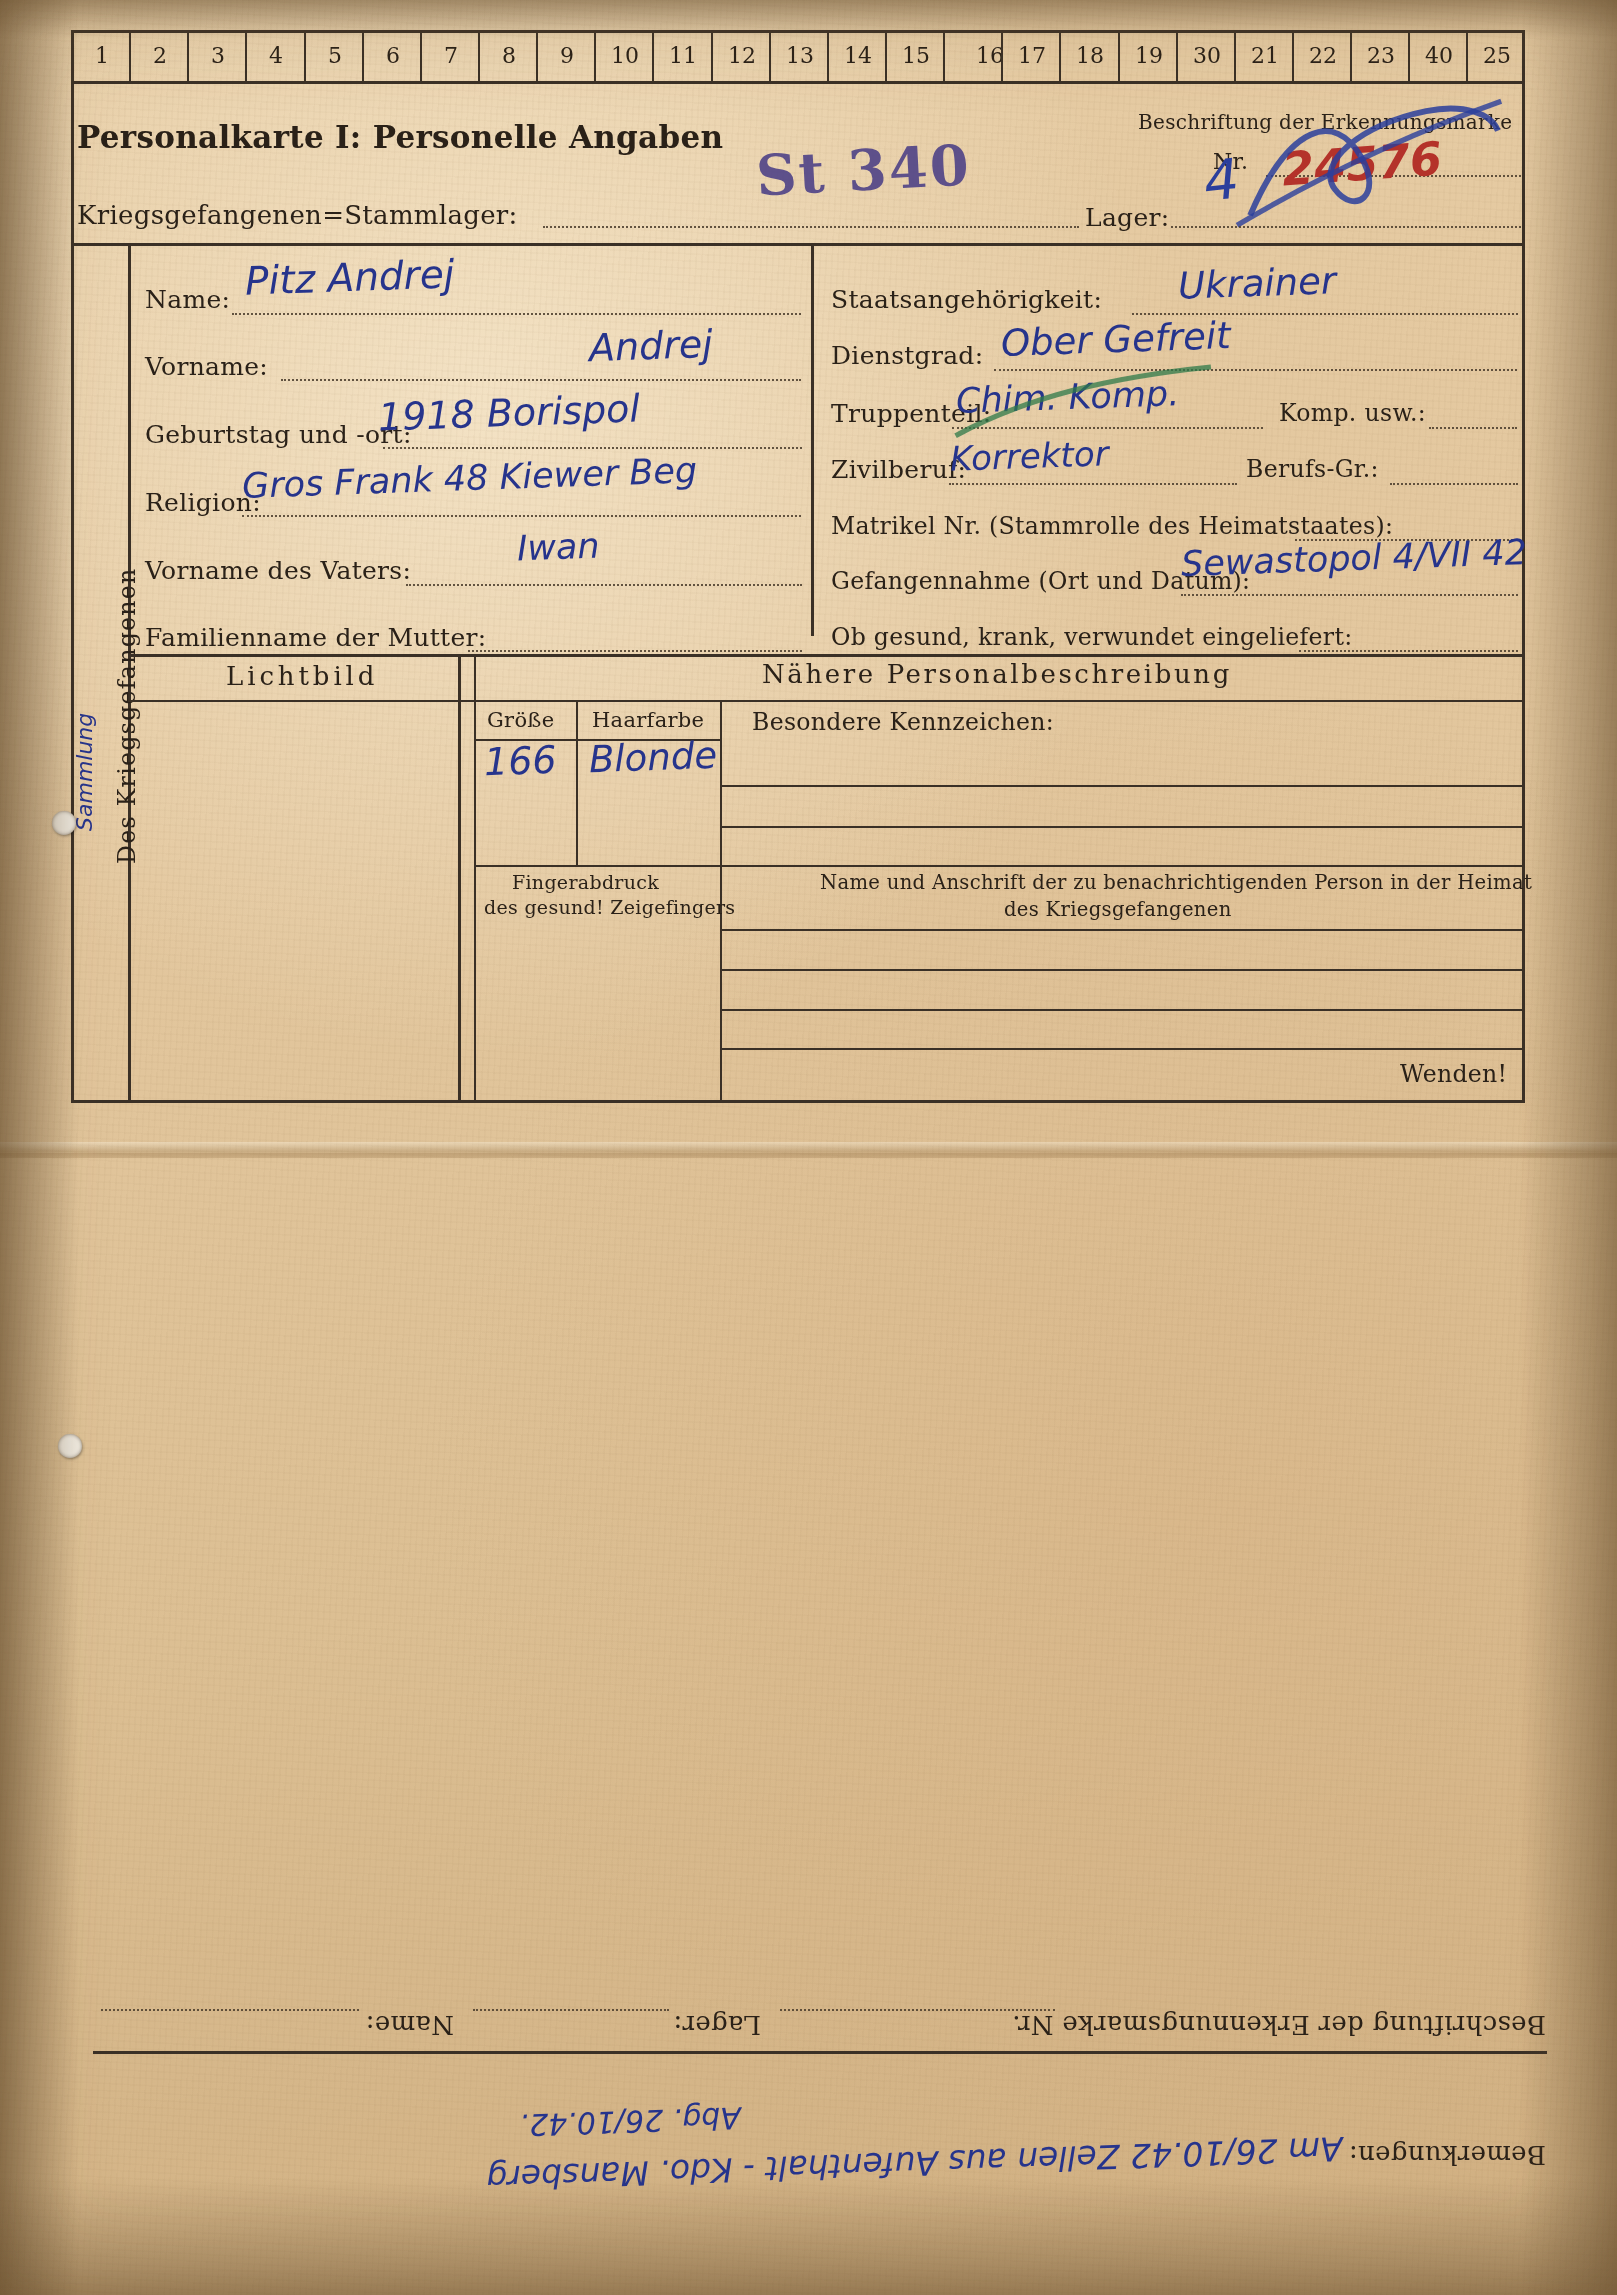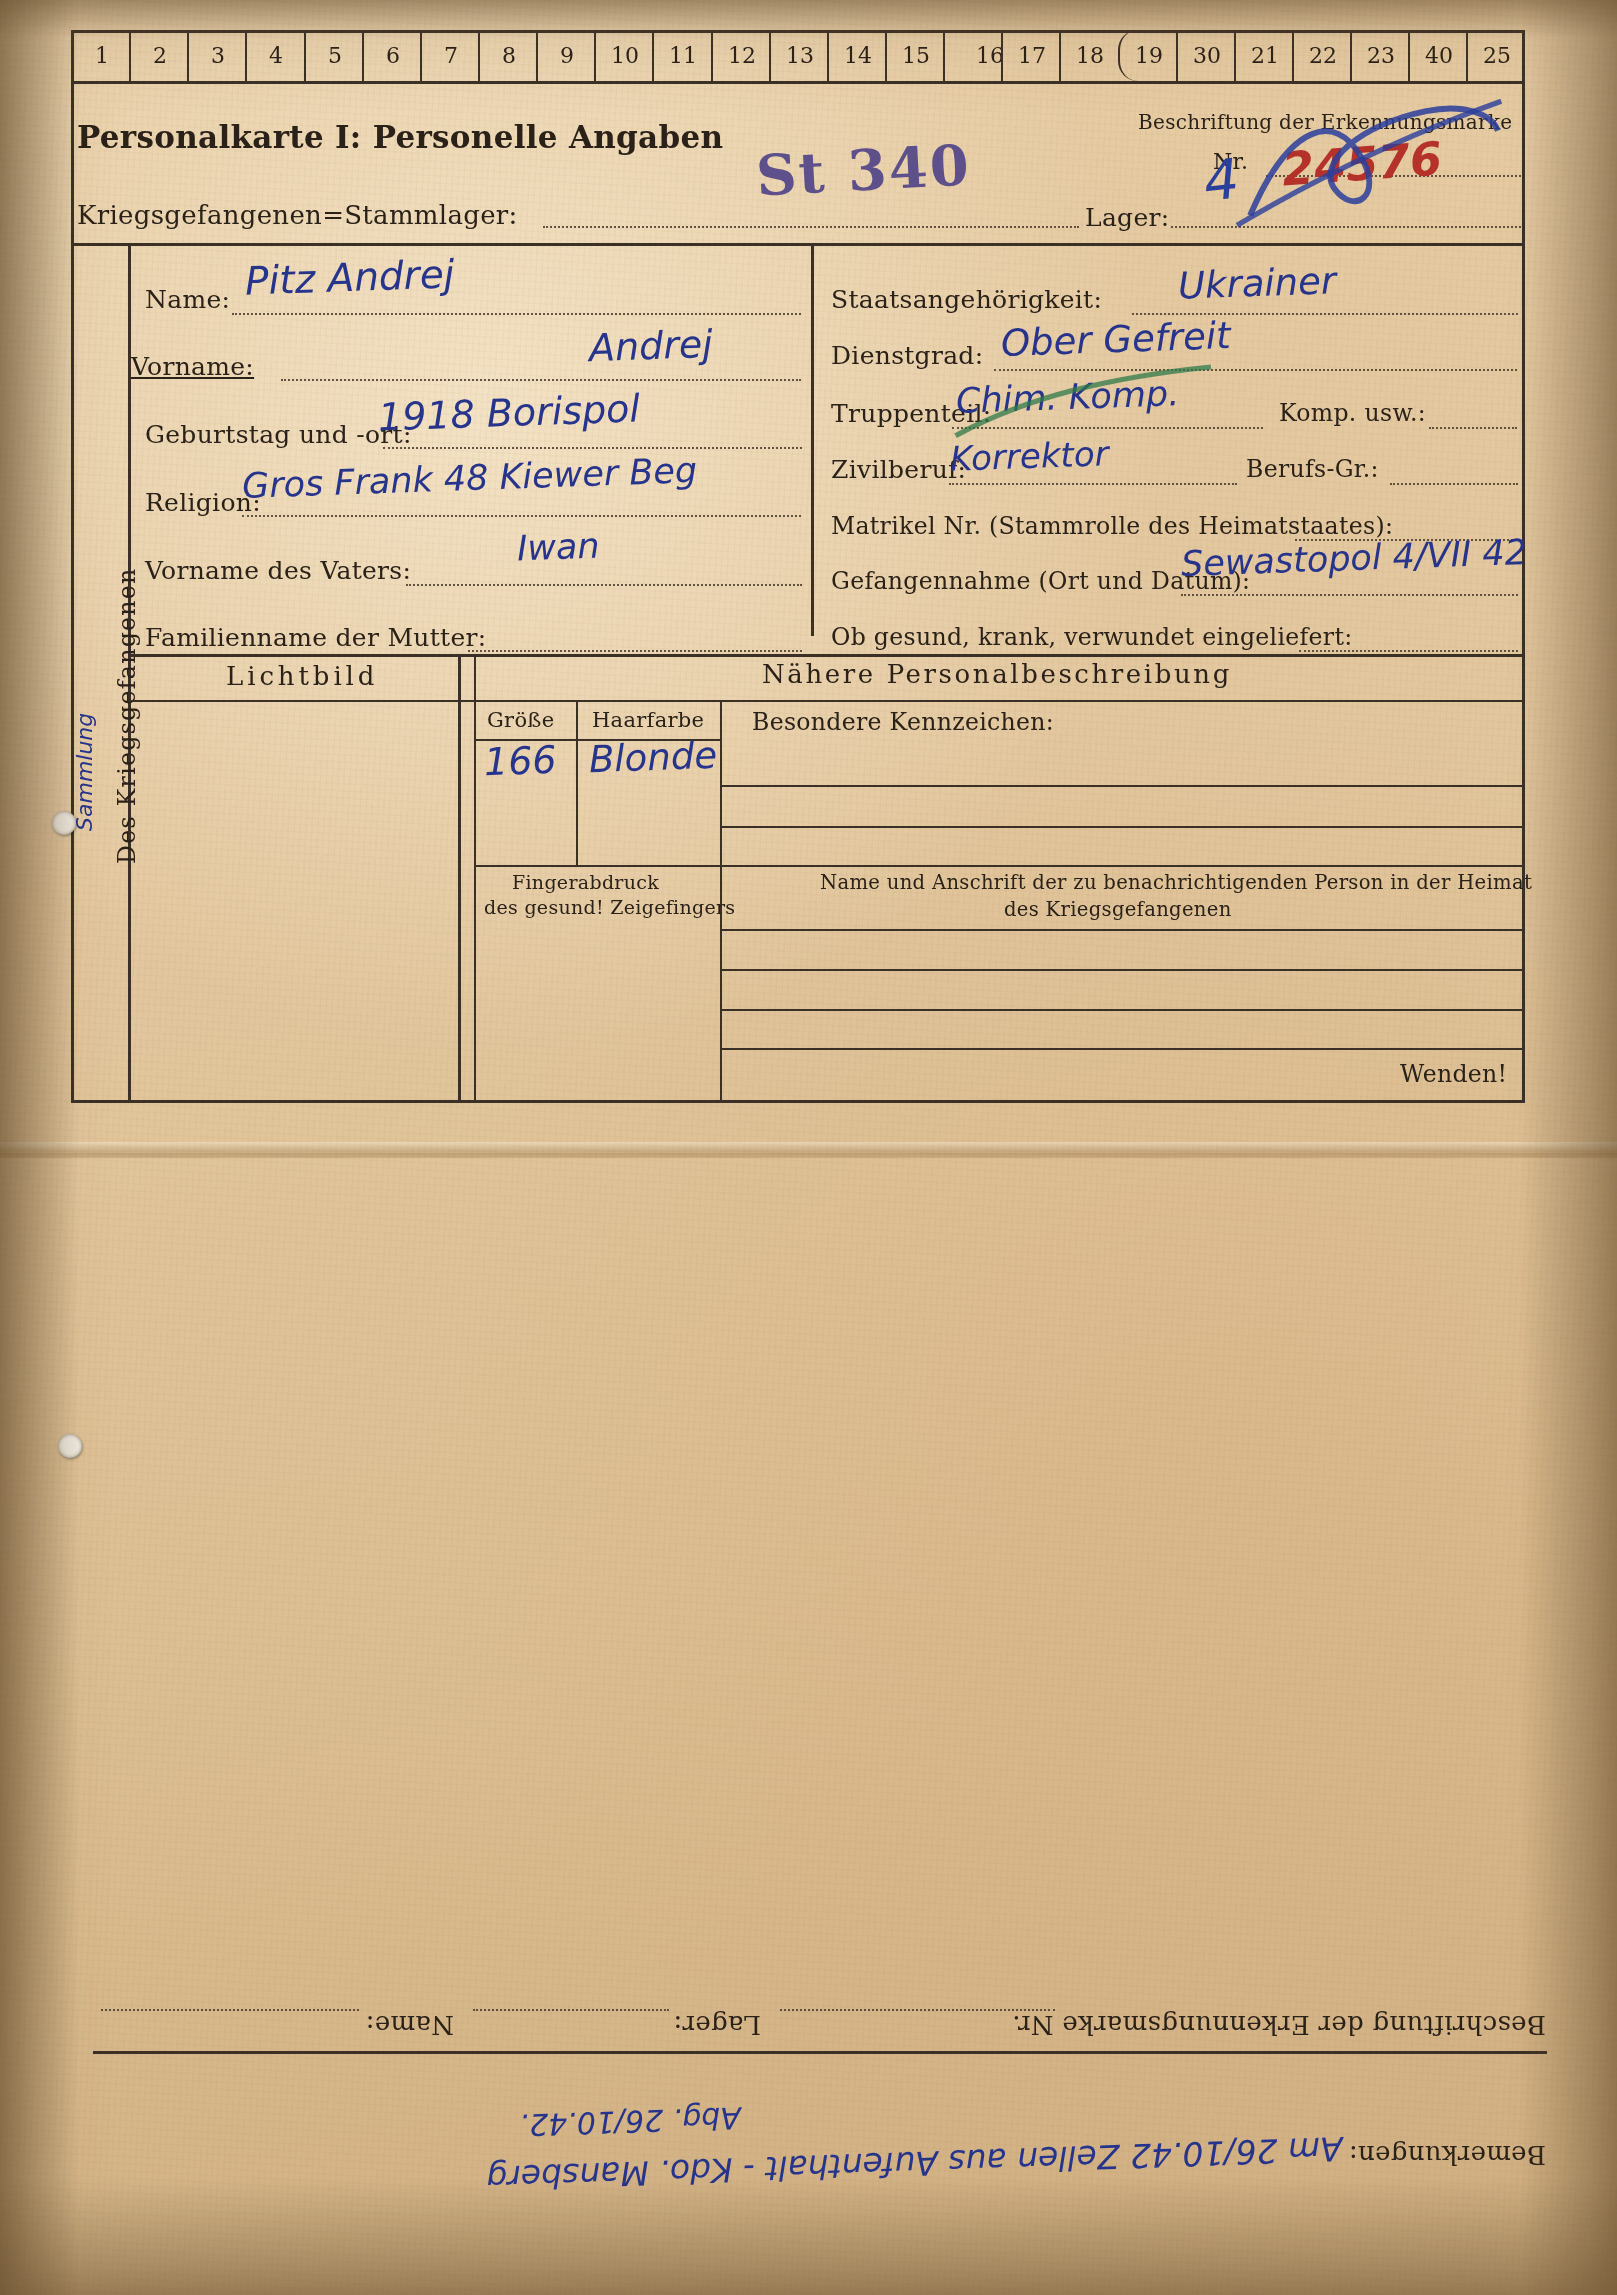--- a/index.html
+++ b/index.html
@@ -174,21 +174,21 @@
       <div class="cell" style="left: 465px; width: 58px;">9</div>
       <div class="cell" style="left: 523px; width: 58px;">10</div>
       <div class="cell" style="left: 581px; width: 58px;">11</div>
       <div class="cell" style="left: 640px; width: 58px;">12</div>
       <div class="cell" style="left: 698px; width: 58px;">13</div>
       <div class="cell" style="left: 756px; width: 58px;">14</div>
       <div class="cell" style="left: 814px; width: 58px;">15</div>
       <div class="cell" style="left: 872px; width: 58px; padding-left: 16px;">16</div>
       <div class="cell" style="left: 930px; width: 58px;">17</div>
       <div class="cell" style="left: 988px; width: 58px;">18</div>
-      <div class="cell" style="left: 1047px; width: 58px; border-radius: 20px;">19</div>
+      <div class="cell" style="left: 1047px; width: 58px;">19</div>
       <div class="cell" style="left: 1105px; width: 58px;">30</div>
       <div class="cell" style="left: 1163px; width: 58px;">21</div>
       <div class="cell" style="left: 1221px; width: 58px;">22</div>
       <div class="cell" style="left: 1279px; width: 58px;">23</div>
       <div class="cell" style="left: 1337px; width: 58px;">40</div>
       <div class="cell" style="left: 1395px; width: 58px;">25</div>
     </div>
 
   <div class="lbl fr" style="left:77px; top:119px; font-size:31px; font-weight:bold;">Personalkarte I: Personelle Angaben</div>
 
@@ -216,21 +216,21 @@
 
   <div class="line" style="left:128px; top:243px; width:2.6px; height:857px;"></div>
 
   <div class="vert-left fr" style="left:113px; top:864px; font-size:23.6px; letter-spacing:1.3px;">Des Kriegsgefangenen</div>
   <div class="vert-left hand" style="left:72px; top:831px; font-size:22px;">Sammlung</div>
 
   <div class="lbl fr" style="left:145px; top:285px; font-size:25px;">Name:</div>
   <div class="dotline" style="left:232px; top:313px; width:569px;"></div>
   <div class="lbl hand" style="left:245px; top:255px; font-size:39px;">Pitz  Andrej</div>
 
-  <div class="lbl fr" style="left:131px; top:352px; font-size:25px;text-decoration:underline;">Vorname:</div>
+  <div class="lbl fr" style="left:145px; top:352px; font-size:25px;">Vorname:</div>
   <div class="dotline" style="left:281px; top:379px; width:520px;"></div>
   <div class="lbl hand" style="left:589px; top:324px; font-size:38px;">Andrej</div>
 
   <div class="lbl fr" style="left:145px; top:420px; font-size:25px;">Geburtstag und -ort:</div>
   <div class="dotline" style="left:383px; top:447px; width:419px;"></div>
   <div class="lbl hand" style="left:378px; top:391px; font-size:38px;">1918 Borispol</div>
 
   <div class="lbl fr" style="left:145px; top:488px; font-size:25px;">Religion:</div>
   <div class="dotline" style="left:242px; top:515px; width:559px;"></div>
   <div class="lbl hand" style="left:242px; top:458px; font-size:35px;">Gros Frank 48 Kiewer Beg</div>

